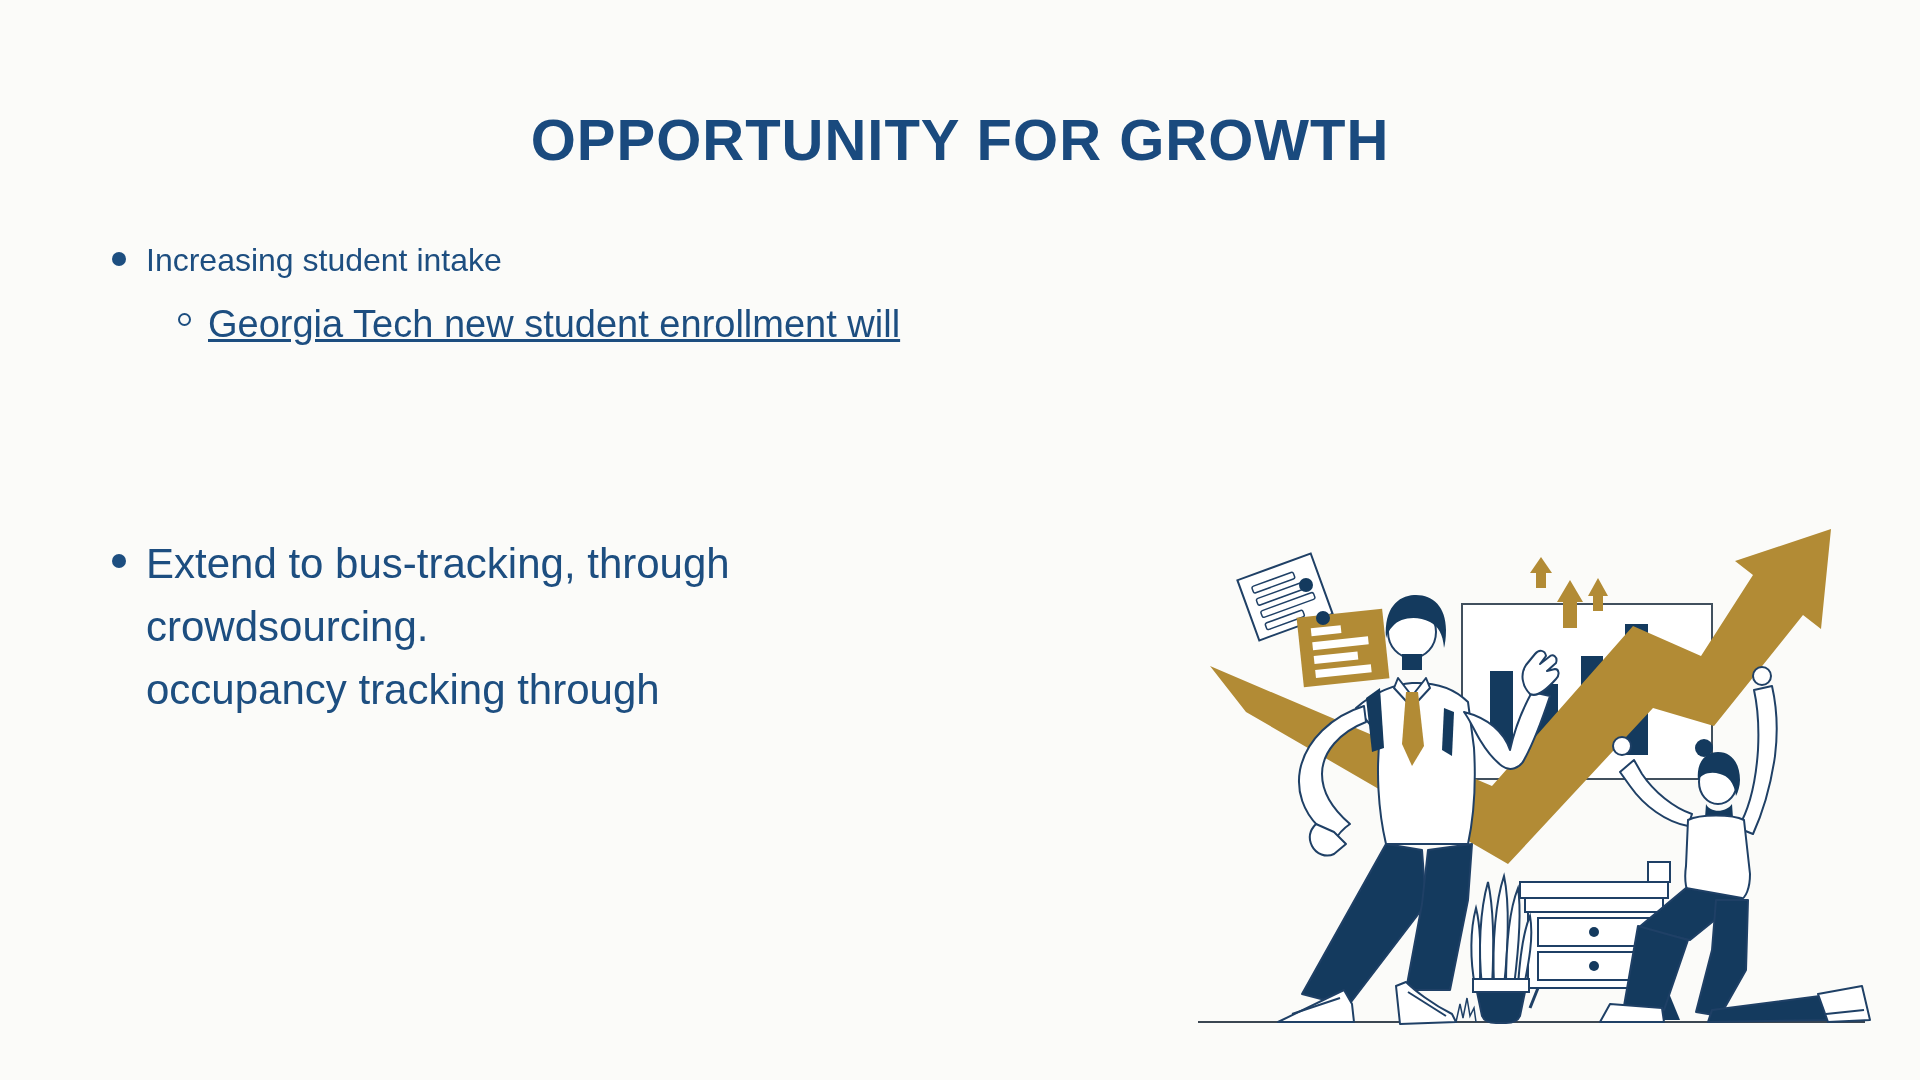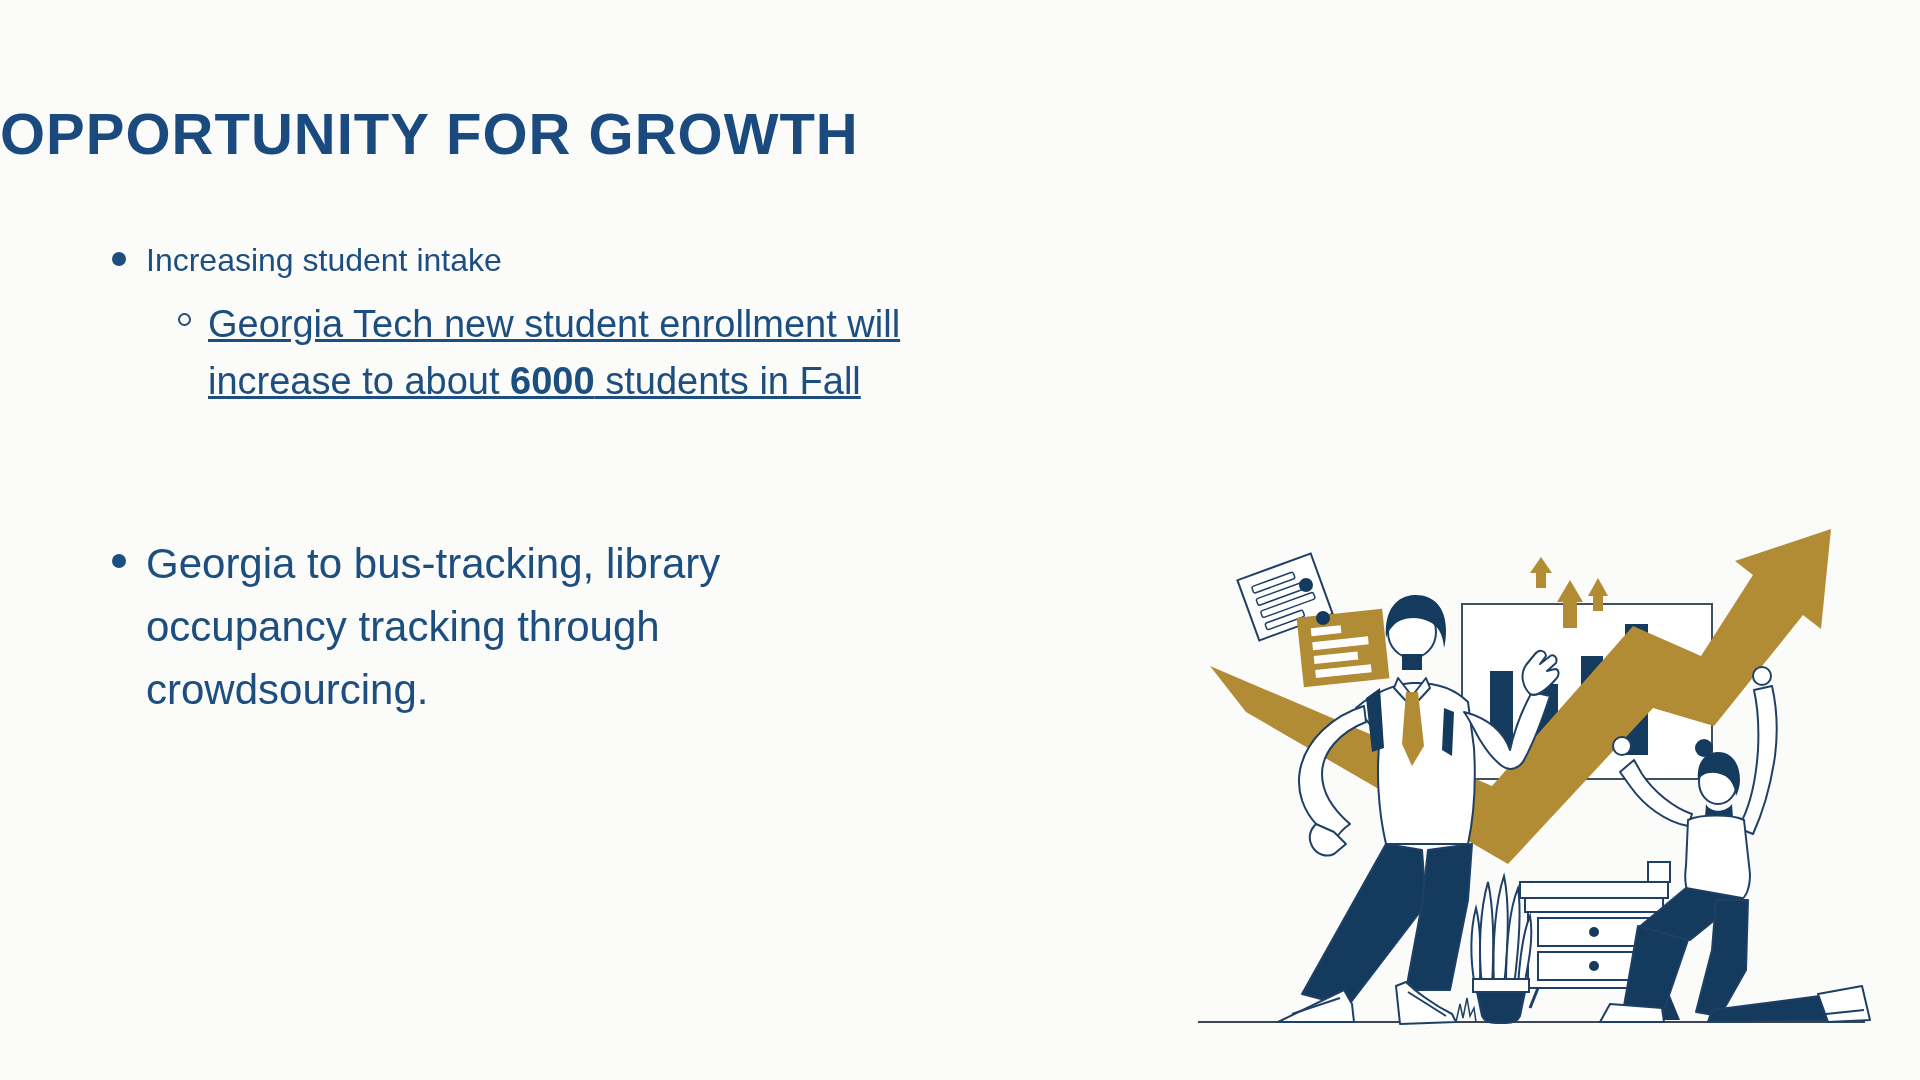--- a/index.html
+++ b/index.html
@@ -13,21 +13,22 @@
   *{margin:0;padding:0;box-sizing:border-box;}
   html,body{width:1920px;height:1080px;}
   body{
     background:var(--bg);
     font-family:"Liberation Sans","DejaVu Sans",sans-serif;
     overflow:hidden;
   }
   .slide{position:relative;width:1920px;height:1080px;}
 
   .title{
-    position:absolute;top:100px;left:0;width:1920px;
+    position:absolute;top:106px;left:0;width:1920px;
+    text-align:center;
     font-size:58px;font-weight:900;letter-spacing:1px;
     color:var(--navy-title);
   }
 
   .bullet-block{position:absolute;color:var(--navy-text);}
   .dot{
     position:absolute;width:14px;height:14px;border-radius:50%;
     background:var(--navy-text);
   }
   .circle{
@@ -61,30 +62,29 @@
 
   <div class="bullet-block b-main b1">
     <span class="dot"></span>
     <span class="text">Increasing student intake</span>
   </div>
 
   <div class="bullet-block sub">
     <span class="circle"></span>
     <div class="lines">
       <div>Georgia Tech new student enrollment will</div>
-      <div><span>increase to about </span><span class="bold">6000</span><span> students in Fall</span></div>
     </div>
   </div>
 
   <div class="bullet-block b2">
     <span class="dot"></span>
     <span class="text">
-      <span style="display:block">Georgia to bus-tracking, library</span>
+      <span style="display:block">Extend to bus-tracking, through</span>
+      <span style="display:block">crowdsourcing.</span>
       <span style="display:block">occupancy tracking through</span>
-      <span style="display:block">crowdsourcing.</span>
     </span>
   </div>
 
   <svg class="illustration" viewBox="0 0 960 620">
 
     <line x1="238" y1="592" x2="905" y2="592" stroke="#3B4652" stroke-width="2"></line>
 
     <g stroke="#1F4066" stroke-width="2" fill="#FFFFFF">
       <rect x="688" y="432" width="22" height="20"></rect>
       <rect x="560" y="452" width="148" height="16"></rect>

